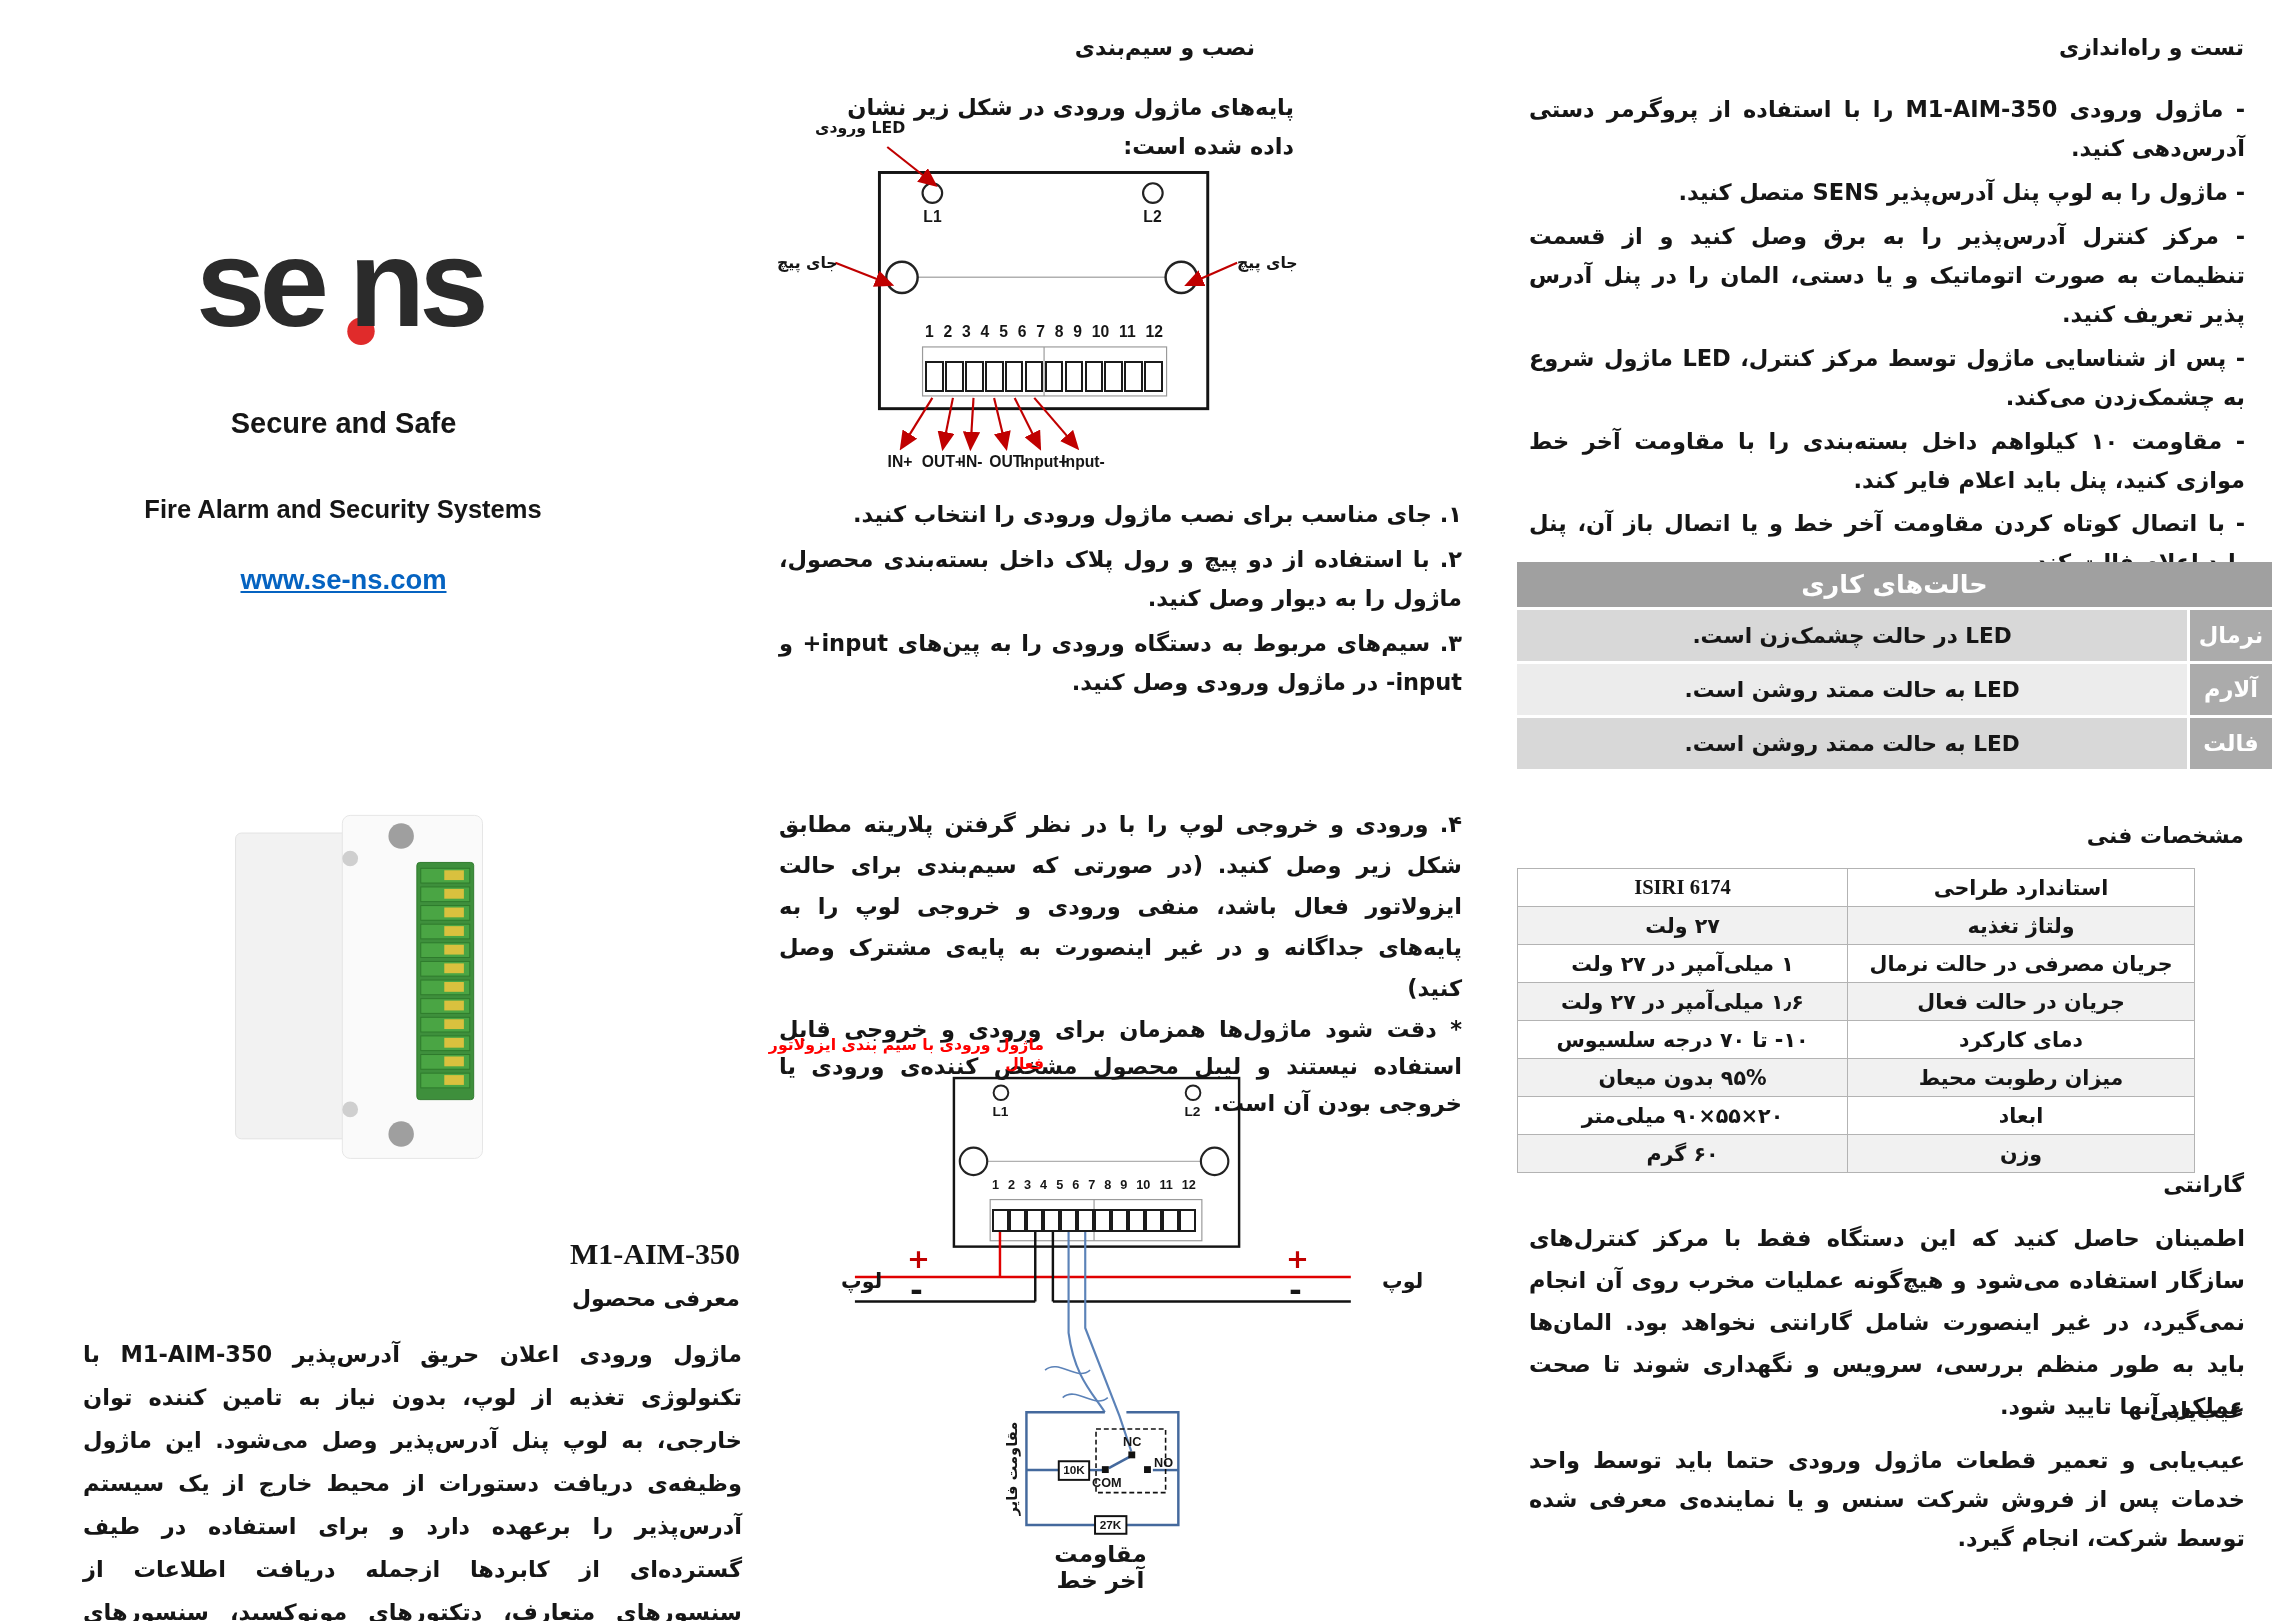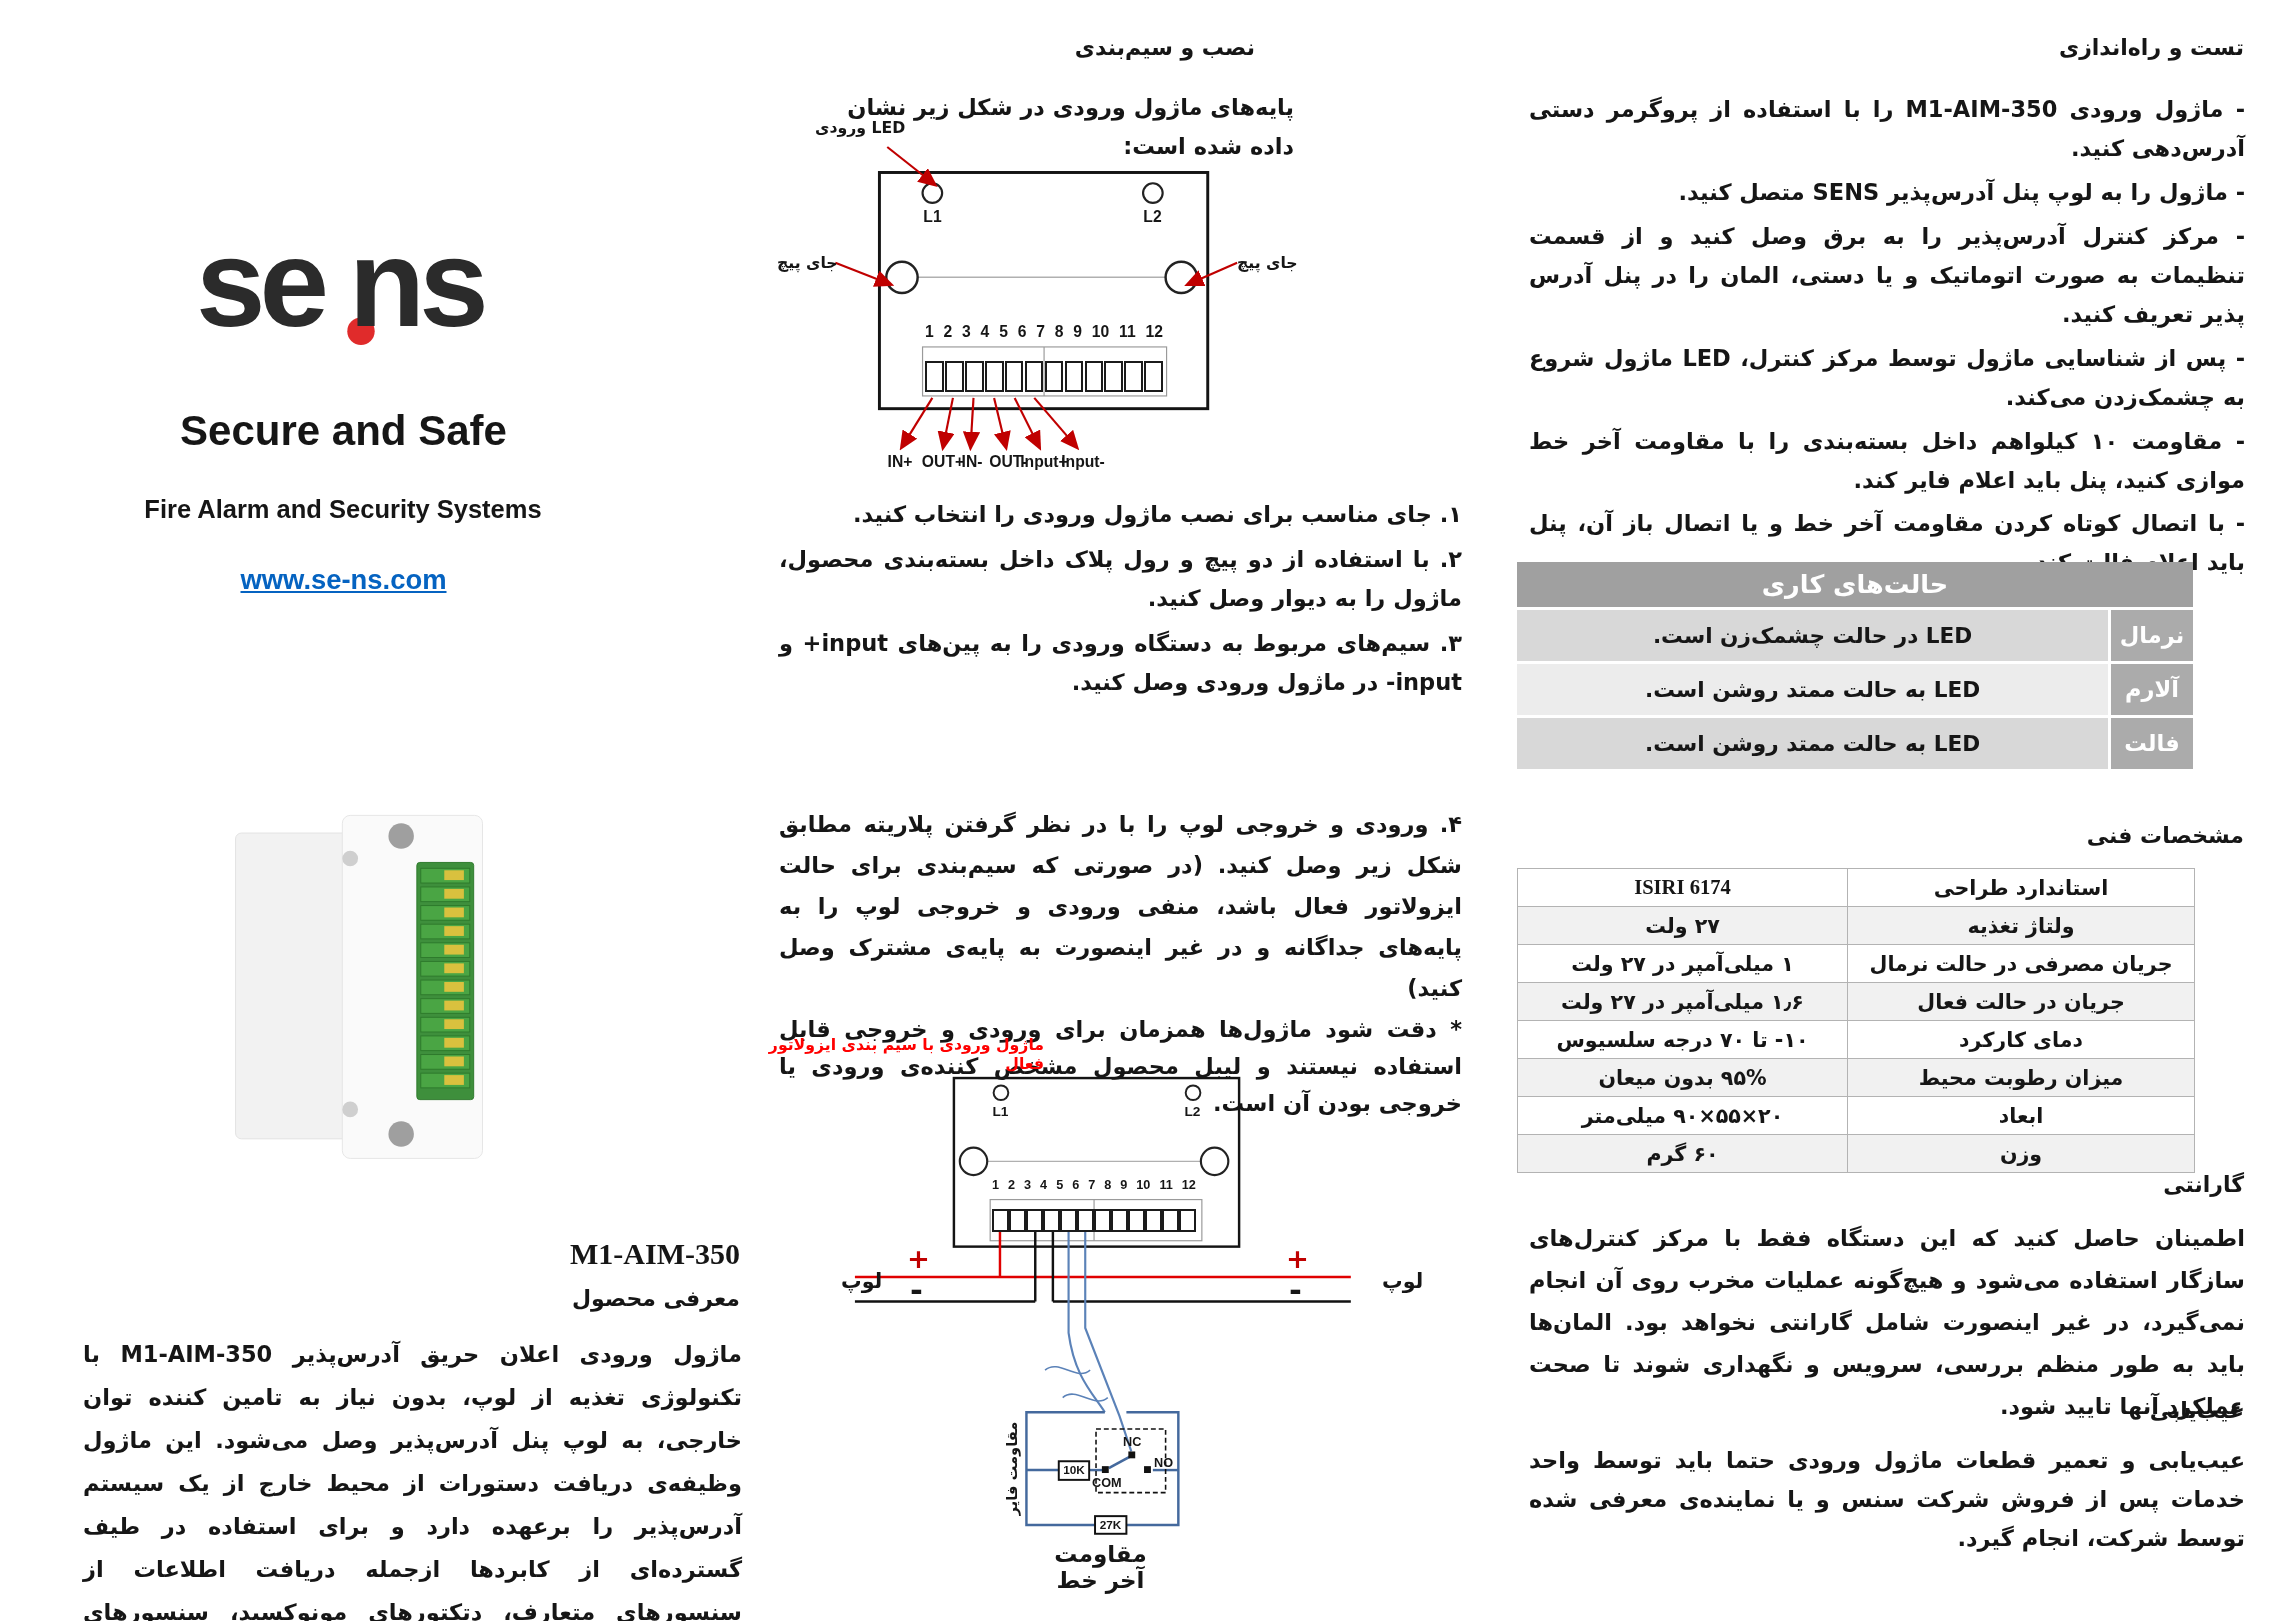--- a/index.html
+++ b/index.html
@@ -10,21 +10,21 @@
   .jf{text-align:justify;}
   .rt{text-align:right;}
   .ct{text-align:center;}
   .h1{font-size:22px;font-weight:800;}
   .body-p{font-size:22.5px;line-height:39px;font-weight:600;}
   .en{font-family:"Liberation Sans","DejaVu Sans",sans-serif;}
   .serif{font-family:"Liberation Serif","DejaVu Serif",serif;}
   .link{color:#0563c1;text-decoration:underline;font-weight:700;cursor:pointer;}
   svg{position:absolute;left:0;top:0;}
   
-  .mtable{left:1517px;top:562px;width:676px;}
+  .mtable{left:1517px;top:562px;width:755px;}
   .m-head{height:45px;line-height:45px;background:#a0a0a0;color:#fff;font-size:25.5px;font-weight:700;text-align:center;}
   .m-row{display:flex;height:51px;margin-top:2.9px;direction:ltr;}
   .m-val{flex:1;display:flex;align-items:center;justify-content:center;font-size:21.6px;font-weight:600;direction:rtl;}
   .m-lab{width:82px;margin-left:2.9px;background:#ababab;color:#fff;display:flex;align-items:center;justify-content:center;
          font-size:22.5px;font-weight:700;}
   .stable{left:1517px;top:868px;width:678px;border-top:1px solid #b3b3b3;}
   .s-row{display:flex;height:37px;border:1px solid #b3b3b3;border-top:none;direction:ltr;}
   .s-row:nth-child(even){background:#f1f1f1;}
   .s-val{width:329px;border-right:1px solid #b3b3b3;display:flex;align-items:center;justify-content:center;
          font-size:20.6px;font-weight:700;direction:rtl;}
@@ -155,21 +155,21 @@
     </g>
 
     <g transform="translate(200,220)">
       <circle cx="168" cy="118" r="14" fill="#e02b2b"></circle>
     </g>
   </svg>
 
   <div class="abs en" style="left:196px;top:211px;width:343px;height:147px;font-size:125px;font-weight:900;letter-spacing:-5.9px;color:#2b2b2b;">
     <span>se</span><span style="display:inline-block;width:25.5px;"></span><span>ns</span>
   </div>
-  <div class="abs en ct" style="left:118px;top:407px;width:451px;font-size:42px;font-weight:800;">Secure and Safe</div>
+  <div class="abs en ct" style="left:118px;top:407px;width:451px;font-size:29px;font-weight:800;">Secure and Safe</div>
   <div class="abs en ct" style="left:93px;top:495px;width:500px;font-size:25.5px;font-weight:800;">Fire Alarm and Security Systems</div>
   <div class="abs en ct" style="left:118px;top:564px;width:451px;font-size:27.4px;">
     <span class="link">www.se-ns.com</span>
   </div>
 
   <div class="abs en serif ct" style="left:83px;top:1237px;width:657px;font-size:30px;font-weight:700;text-align:right;">M1-AIM-350</div>
   <div class="abs fa rt h1" style="left:83px;top:1286px;width:657px;">معرفی محصول</div>
   <div class="abs fa jf body-p" style="left:83px;top:1333px;width:659px;line-height:43px;">ماژول ورودی اعلان حریق آدرس‌پذیر M1-AIM-350 با تکنولوژی تغذیه از لوپ، بدون نیاز به تامین کننده توان خارجی، به لوپ پنل آدرس‌پذیر وصل می‌شود. این ماژول وظیفه‌ی دریافت دستورات از محیط خارج از یک سیستم آدرس‌پذیر را برعهده دارد و برای استفاده در طیف گسترده‌ای از کابردها ازجمله دریافت اطلاعات از سنسورهای متعارف، دتکتورهای مونوکسید، سنسورهای مربوط به ارتفاع و حجم مایعات و ... مناسب می‌باشد.</div>
 
   <div class="abs fa rt h1" style="left:961px;top:35px;width:294px;">نصب و سیم‌بندی</div>

